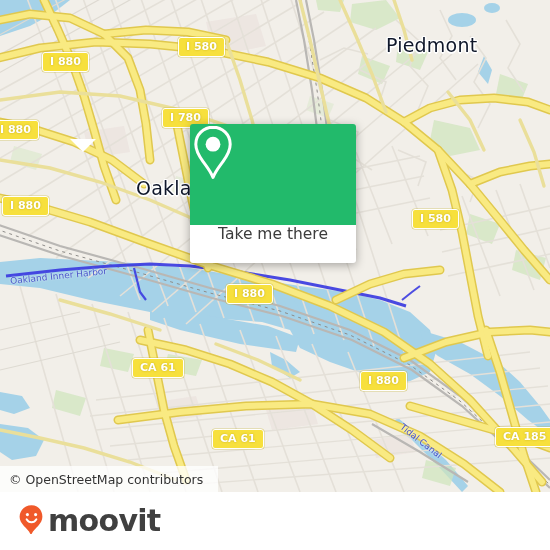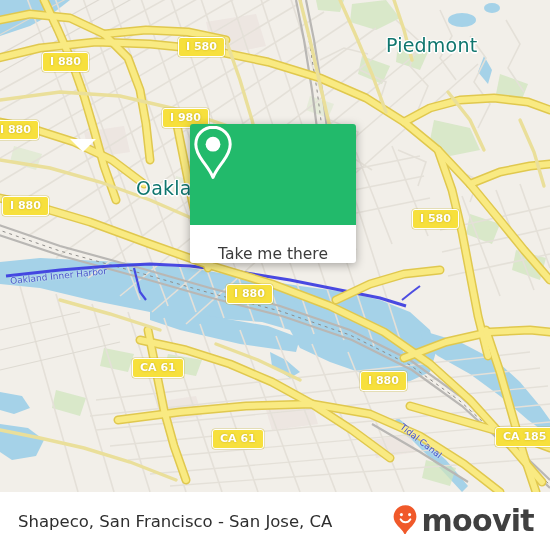--- a/index.html
+++ b/index.html
@@ -23,21 +23,21 @@
     position: absolute;
     left: 0; top: 0;
     width: 550px; height: 492px;
     overflow: hidden;
     background: #f2efe9;
   }
   #map svg { position: absolute; left: 0; top: 0; display: block; }
 
   .maplabel {
     position: absolute;
-    color: #0f766e;
+    color: #0f172a;
     font-family: "DejaVu Sans", sans-serif;
     white-space: nowrap;
     font-weight: 400;
     text-shadow:
       -1.5px 0 rgba(255,255,255,.95), 1.5px 0 rgba(255,255,255,.95),
       0 -1.5px rgba(255,255,255,.95), 0 1.5px rgba(255,255,255,.95),
       -1px -1px rgba(255,255,255,.9), 1px 1px rgba(255,255,255,.9),
       -1px 1px rgba(255,255,255,.9), 1px -1px rgba(255,255,255,.9);
   }
   .city { font-size: 19px; letter-spacing: .2px; }
@@ -90,21 +90,21 @@
   #card-head {
     height: 101px;
     background: #22ba6b;
     border-radius: 3px 3px 0 0;
     display: flex; align-items: center; justify-content: center;
   }
   #card-foot {
     height: 38px;
     background: #ffffff;
     border-radius: 0 0 3px 3px;
-    display: flex; align-items: flex-end; justify-content: center;
+    display: flex; align-items: flex-start; justify-content: center;
     cursor: pointer;
   }
   #card-foot span {
     font-size: 15.5px;
     color: #3c3c3c;
     font-family: "DejaVu Sans", sans-serif;
   }
   #card-tail {
     position: absolute;
     left: 70px; top: 139px;
@@ -382,21 +382,21 @@
     </svg>
 
     <div class="maplabel city" style="left:386px; top:34px;">Piedmont</div>
     <div class="maplabel city" style="left:136px; top:177px;">Oakland</div>
 
     <div class="waterlabel" style="left:10px; top:271px; transform:rotate(-6deg);">Oakland Inner Harbor</div>
     <div class="waterlabel" style="left:396px; top:436px; transform:rotate(38deg);">Tidal Canal</div>
 
     <div class="shield" style="left:178px; top:37px;">I 580</div>
     <div class="shield" style="left:42px;  top:52px;">I 880</div>
-    <div class="shield" style="left:162px; top:108px;">I 980</div>
+    <div class="shield" style="left:162px; top:108px;">I 780</div>
     <div class="shield" style="left:-8px;  top:120px;">I 880</div>
     <div class="shield" style="left:2px;   top:196px;">I 880</div>
     <div class="shield" style="left:412px; top:209px;">I 580</div>
     <div class="shield" style="left:226px; top:284px;">I 880</div>
     <div class="shield" style="left:132px; top:358px;">CA 61</div>
     <div class="shield" style="left:360px; top:371px;">I 880</div>
     <div class="shield" style="left:212px; top:429px;">CA 61</div>
     <div class="shield" style="left:495px; top:427px;">CA 185</div>
 
     <div id="card">
@@ -409,24 +409,26 @@
             <circle cx="23" cy="20.2" r="7.4" fill="#ffffff"></circle>
           </svg>
         </span>
       </div>
       <div id="card-foot">
         <span>Take me there</span>
       </div>
     </div>
     <div id="card-tail"></div>
 
+    <div id="attrib">
+      <span>© OpenStreetMap contributors</span>
+    </div>
   </div>
 
   <div id="footer">
-    <div id="footer-title">Shapeco, San Francisco - San Jose, CA</div>
     <div id="brand">
       <span>
         <svg width="27" height="31" viewBox="0 0 27 31" aria-hidden="true">
           <path d="M13.5 1.2C6.9 1.2 1.6 6.4 1.6 12.8c0 3.6 1.9 6.5 4.3 9.1
                    2.3 2.5 5.1 4.7 6.2 7.6.3.8 1.5.8 1.8 0 1.1-2.9 3.9-5.1
                    6.2-7.6 2.4-2.6 4.3-5.5 4.3-9.1C24.4 6.4 20.1 1.2 13.5 1.2z" fill="#f0592a"></path>
           <circle cx="9.4" cy="10.6" r="1.55" fill="#ffffff"></circle>
           <circle cx="17.6" cy="10.6" r="1.55" fill="#ffffff"></circle>
           <path d="M8.6 15.2c1.2 2.1 3 3.1 4.9 3.1s3.7-1 4.9-3.1" stroke="#ffffff" stroke-width="1.9" fill="none" stroke-linecap="round"></path>
         </svg>

